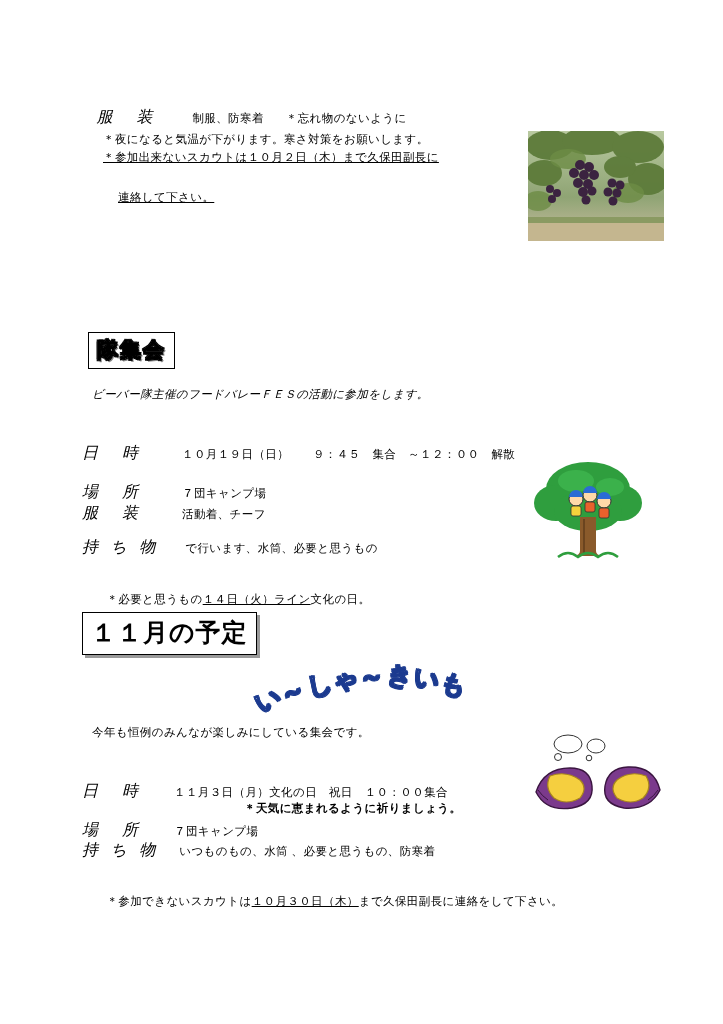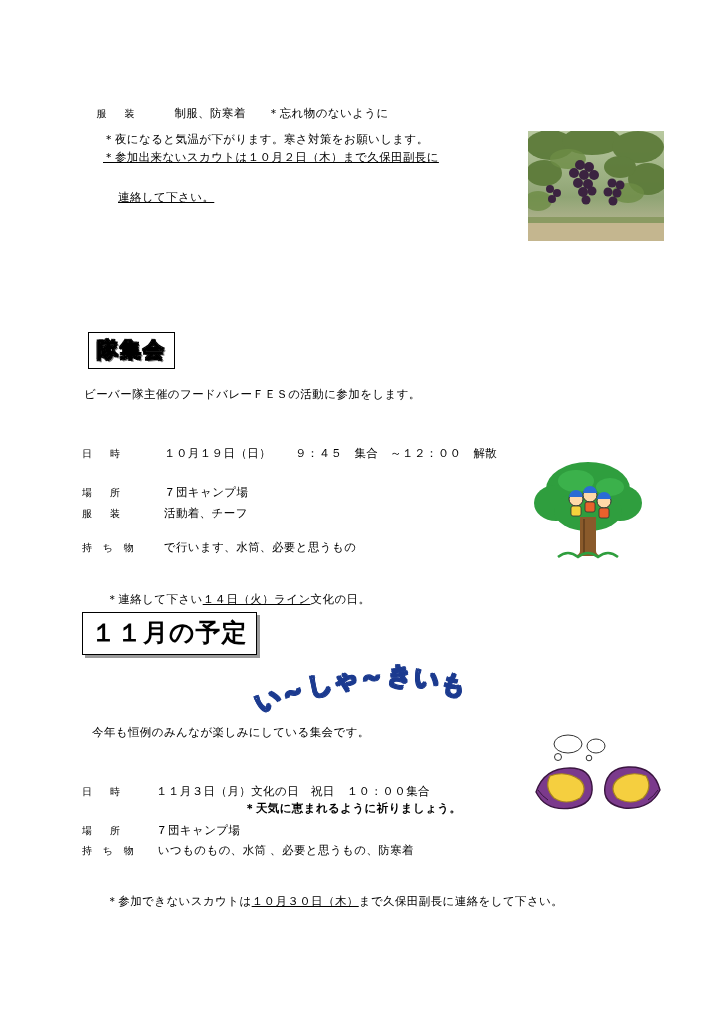--- a/index.html
+++ b/index.html
@@ -25,23 +25,24 @@
   .txt {
     font-size: 11.5px;
     line-height: 1.5;
     letter-spacing: 0.4px;
     white-space: pre;
   }
   .underline { text-decoration: underline; }
 
   
   .label {
-    font-size: 10px;
+    font-size: 16px;
     letter-spacing: 4px;
     white-space: pre;
+    font-style: italic;
   }
 
   
   .heading-outline {
     display: inline-block;
     border: 1px solid #000;
     padding: 3px 8px 4px 8px;
     font-family: Liberation Sans, sans-serif;
     font-size: 21px;
     font-weight: bold;
@@ -161,40 +162,40 @@
 
       <rect x="0" y="88" width="136" height="22" fill="#c4b68f"></rect>
       <rect x="0" y="86" width="136" height="6" fill="#8a9a62"></rect>
     </svg>
   </div>
 
   <div class="abs" style="left:88px; top:332px;">
     <span class="heading-outline">隊集会</span>
   </div>
 
-  <div class="abs txt" style="left:84px; top:386px;">ビーバー隊主催のフードバレーＦＥＳの活動に参加をします。</div>
+  <div class="abs txt" style="left:92px; top:386px;font-style:italic;">ビーバー隊主催のフードバレーＦＥＳの活動に参加をします。</div>
 
   <div class="abs" style="left:82px; top:443px;">
     <span class="label">日　時</span><span style="display:inline-block;width:40px"></span><span class="txt">１０月１９日（日）　　９：４５　集合　～１２：００　解散</span>
   </div>
 
   <div class="abs" style="left:82px; top:482px;">
     <span class="label">場　所</span><span style="display:inline-block;width:40px"></span><span class="txt">７団キャンプ場</span>
   </div>
 
   <div class="abs" style="left:82px; top:503px;">
     <span class="label">服　装</span><span style="display:inline-block;width:40px"></span><span class="txt">活動着、チーフ</span>
   </div>
 
   <div class="abs" style="left:82px; top:537px;">
     <span class="label">持 ち 物</span><span style="display:inline-block;width:26px"></span><span class="txt">で行います、水筒、必要と思うもの</span>
   </div>
 
   <div class="abs txt" style="left:92px; top:574px;">
-    <span>＊連絡して下さい</span><span class="underline">１４日（火）ライン</span><span>文化の日。</span>
+    <span>＊必要と思うもの</span><span class="underline">１４日（火）ライン</span><span>文化の日。</span>
   </div>
 
   <div class="abs" style="left:528px; top:455px;">
     <svg width="120" height="110" viewBox="0 0 120 110" xmlns="http://www.w3.org/2000/svg">
 
       <g fill="#2f9e3e">
         <ellipse cx="60" cy="34" rx="42" ry="27"></ellipse>
         <ellipse cx="28" cy="48" rx="22" ry="18"></ellipse>
         <ellipse cx="92" cy="48" rx="22" ry="18"></ellipse>
         <ellipse cx="60" cy="56" rx="34" ry="20"></ellipse>

